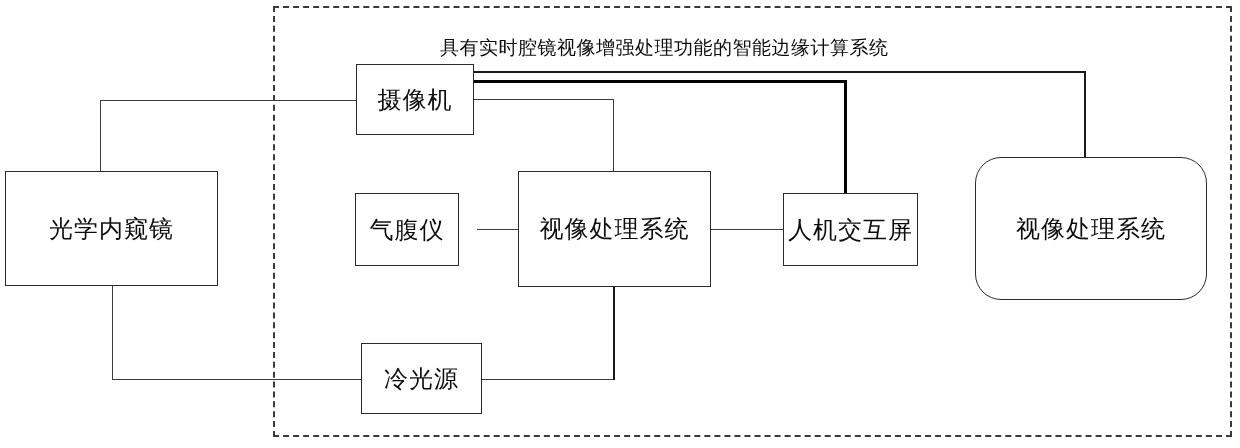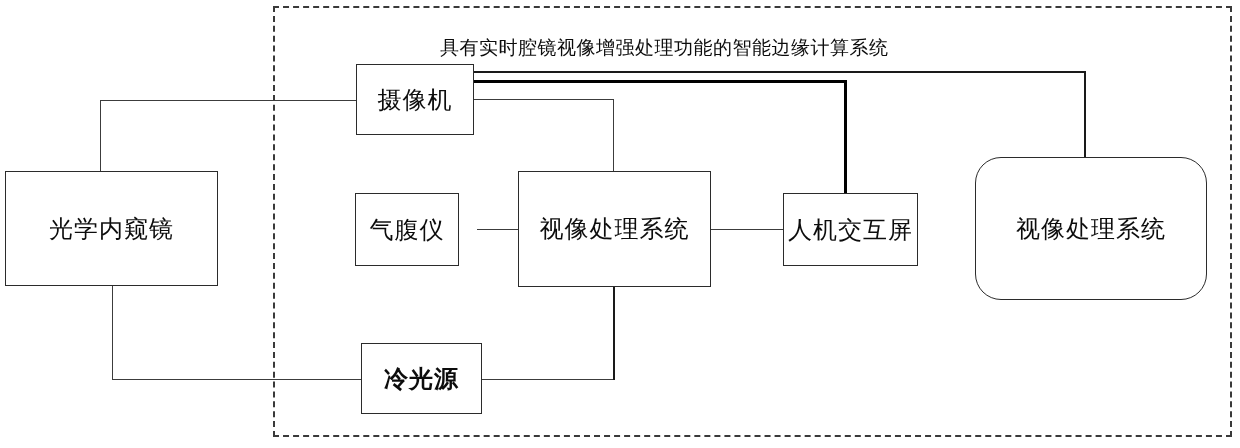--- a/index.html
+++ b/index.html
@@ -47,21 +47,21 @@
   .seg.med { background: #1a1a1a; }
   .seg.thick { background: #000000; z-index: 2; }
 
   
   #node-endoscope    { left: 5px;   top: 171px; width: 213px; height: 115px; }
   #node-camera       { left: 356px; top: 64px;  width: 118px; height: 71px;  }
   #node-insufflator  { left: 355px; top: 193px; width: 104px; height: 73px;  }
   #node-ccu          { left: 518px; top: 171px; width: 193px; height: 116px; }
   #node-hmi          { left: 783px; top: 193px; width: 135px; height: 73px;  }
   #node-vps          { left: 975px; top: 157px; width: 232px; height: 143px; border-radius: 26px; }
-  #node-cls          { left: 361px; top: 343px; width: 121px; height: 71px; font-weight: bold;  }
+  #node-cls          { left: 361px; top: 343px; width: 121px; height: 71px;  }
 
   
   #seg-cam-vps-h  { left: 474px;  top: 71px;  width: 612px; height: 2px; }
   #seg-cam-vps-v  { left: 1084px; top: 71px;  width: 2px;   height: 86px; }
   #seg-cam-hmi-h  { left: 474px;  top: 80px;  width: 373px; height: 3px; }
   #seg-cam-hmi-v  { left: 844px;  top: 80px;  width: 3px;   height: 113px; }
   #seg-cam-ccu-h  { left: 474px;  top: 99px;  width: 140px; height: 1px; }
   #seg-cam-ccu-v  { left: 613px;  top: 99px;  width: 1px;   height: 73px; }
   #seg-end-cam-h  { left: 100px;  top: 100px; width: 256px; height: 1px; }
   #seg-end-cam-v  { left: 100px;  top: 100px; width: 1px;   height: 72px; }

